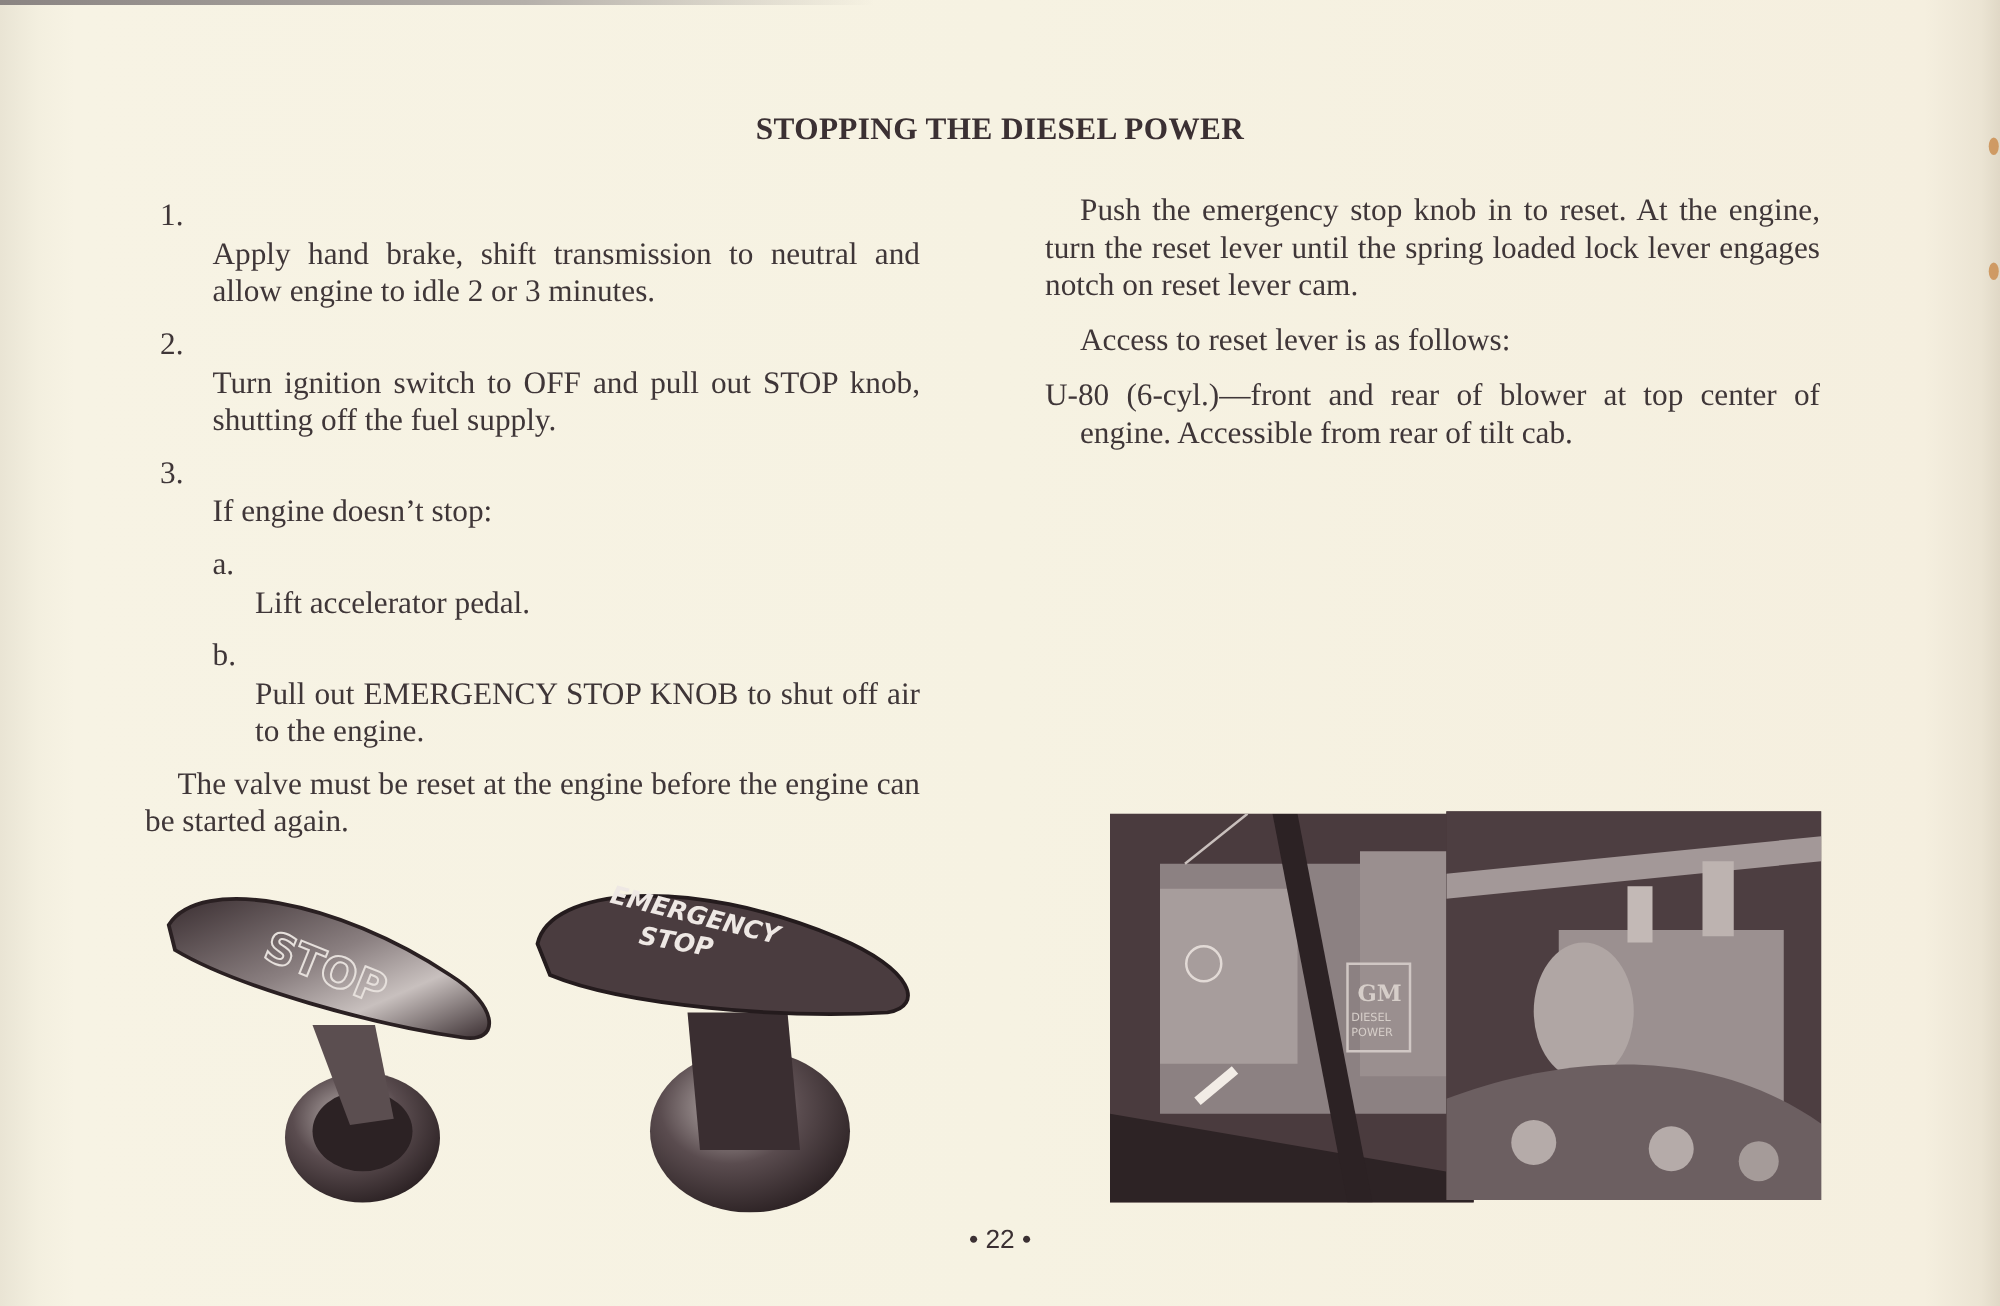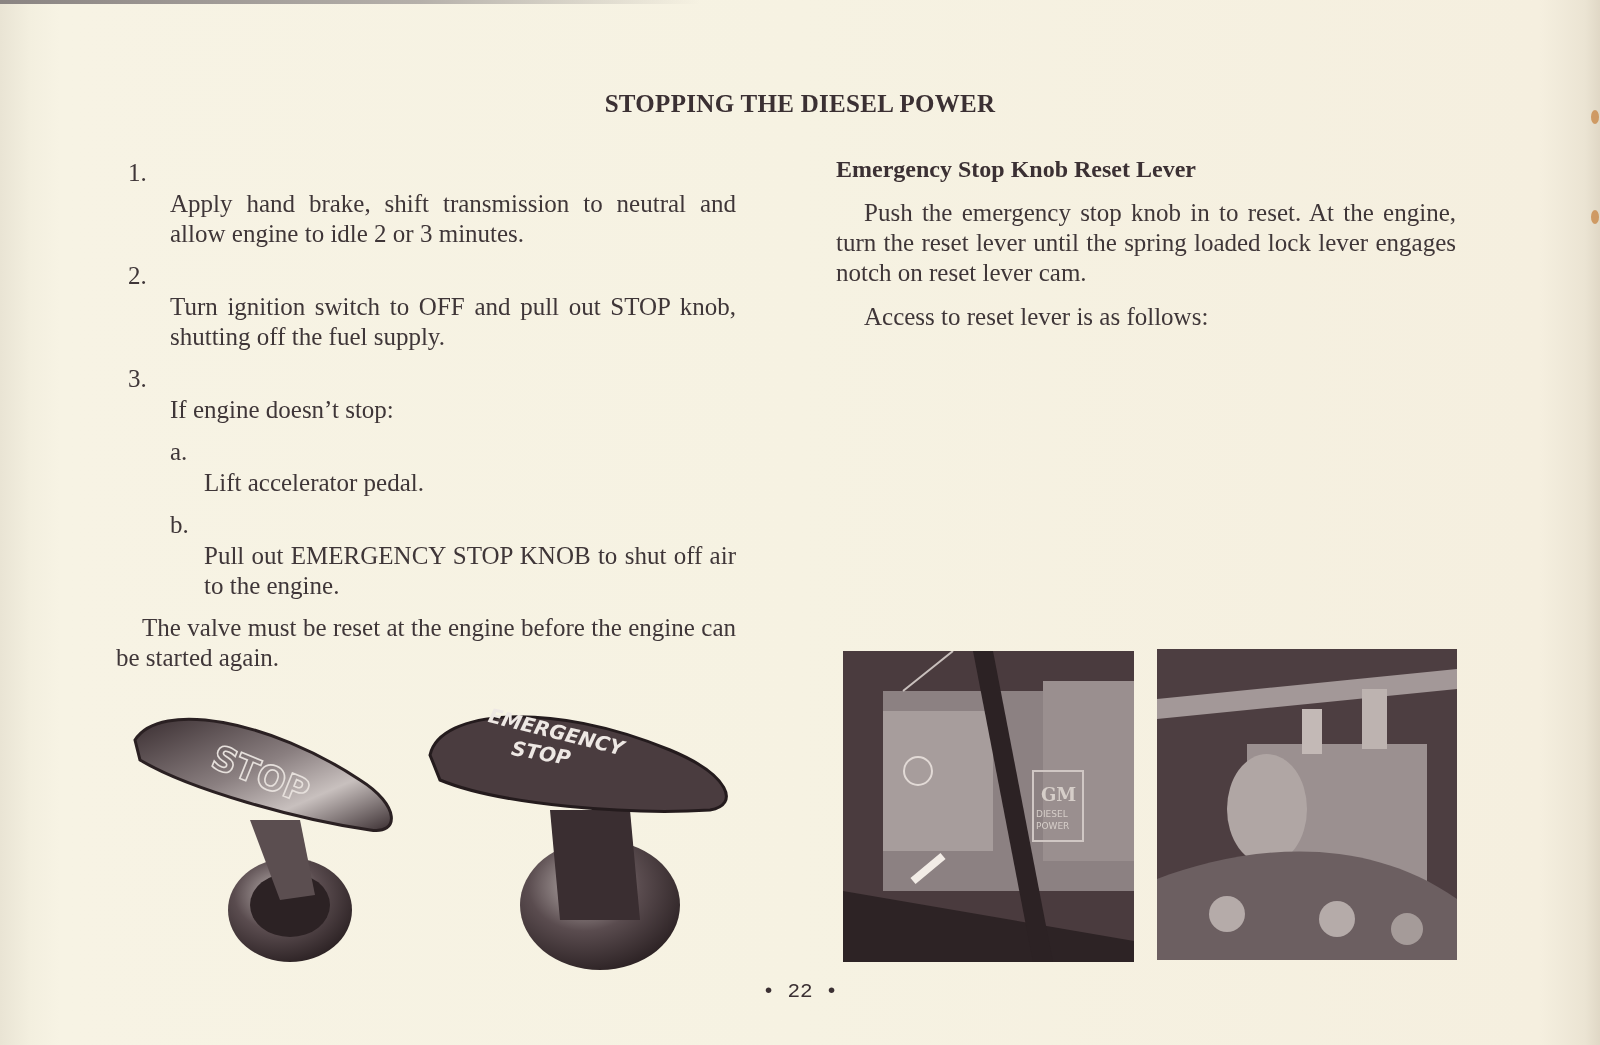--- a/index.html
+++ b/index.html
@@ -28,23 +28,23 @@
     font-family:"DejaVu Sans","Liberation Sans",sans-serif; font-weight:bold;
     font-size:20px; line-height:30px; letter-spacing:1.2px; text-align:justify; color:#3a3134;
   }
   .para { text-indent:26px; text-align:justify; }
   .left .para { margin-left:-12px; }
   .rhead { font-weight:bold; font-size:24px; margin-bottom:14px; color:#3b3033; }
   .rp { text-indent:28px; text-align:justify; margin-bottom:14px; }
   .acc { padding-left:28px; text-indent:-28px; text-align:justify; margin-bottom:12px; }
   .knobs { position:absolute; left:130px; top:700px; width:610px; height:270px; }
   .photo { position:absolute; overflow:hidden; background:#4a3a3d; }
-  .p1 { left:843px; top:651px; width:291px; height:311px; }
+  .p1 { left:888px; top:651px; width:291px; height:311px; }
   .p2 { left:1157px; top:649px; width:300px; height:311px; }
-  .pagenum { position:absolute; left:0; width:1600px; top:980px; text-align:center; font-family:Liberation Mono, monospace; font-size:21px; color:#3b3033; }
+  .pagenum { position:absolute; left:0; width:1600px; top:980px; text-align:center; font-family:Liberation Sans, sans-serif; font-size:21px; color:#3b3033; }
   .stain { position:absolute; width:8px; height:14px; border-radius:50%; background:#c98a4a; opacity:0.8; }
 </style>
 </head>
 <body>
 
 <div class="topedge"></div>
 <div class="stain" style="left:1591px;top:110px;"></div>
 <div class="stain" style="left:1591px;top:210px;"></div>
 
 <div class="title">STOPPING THE DIESEL POWER</div>
@@ -99,23 +99,23 @@
   <g>
     <ellipse cx="470" cy="205" rx="80" ry="65" fill="url(#kg)"></ellipse>
     <path d="M420 110 L430 220 L510 220 L500 110 Z" fill="#3a2e31"></path>
     <path d="M300 55 C310 10, 420 0, 540 50 C600 75, 610 105, 580 110 C500 115, 370 105, 310 80 Z" fill="#4a3c3f" stroke="#241b1d" stroke-width="3"></path>
     <text x="355" y="40" transform="rotate(14 430 40)" font-family="DejaVu Sans, sans-serif" font-size="20" font-weight="bold" font-style="italic" fill="#eee8e4">EMERGENCY</text>
     <text x="380" y="60" transform="rotate(10 410 60)" font-family="DejaVu Sans, sans-serif" font-size="20" font-weight="bold" font-style="italic" fill="#eee8e4">STOP</text>
   </g>
 </svg>
 
 <div class="col right">
-  <div class="rhead">Emergency Stop Knob Reset Lever</div>
   <div class="rp">Push the emergency stop knob in to reset. At the engine, turn the reset lever until the spring loaded lock lever engages notch on reset lever cam.</div>
   <div class="rp">Access to reset lever is as follows:</div>
+  <div class="acc">U-80 (6-cyl.)—front and rear of blower at top center of engine. Accessible from rear of tilt cab.</div>
 </div>
 
 <div class="photo p1">
   <svg width="291" height="311" viewBox="0 0 291 311">
     <rect width="291" height="311" fill="#4a3b3e"></rect>
     <rect x="40" y="40" width="251" height="200" fill="#8c8182"></rect>
     <rect x="40" y="60" width="110" height="140" fill="#a79d9c"></rect>
     <rect x="200" y="30" width="91" height="180" fill="#9a8f8f"></rect>
     <path d="M0 240 L291 290 L291 311 L0 311 Z" fill="#2d2325"></path>
     <path d="M130 0 L150 0 L210 311 L190 311 Z" fill="#2c2224"></path>

